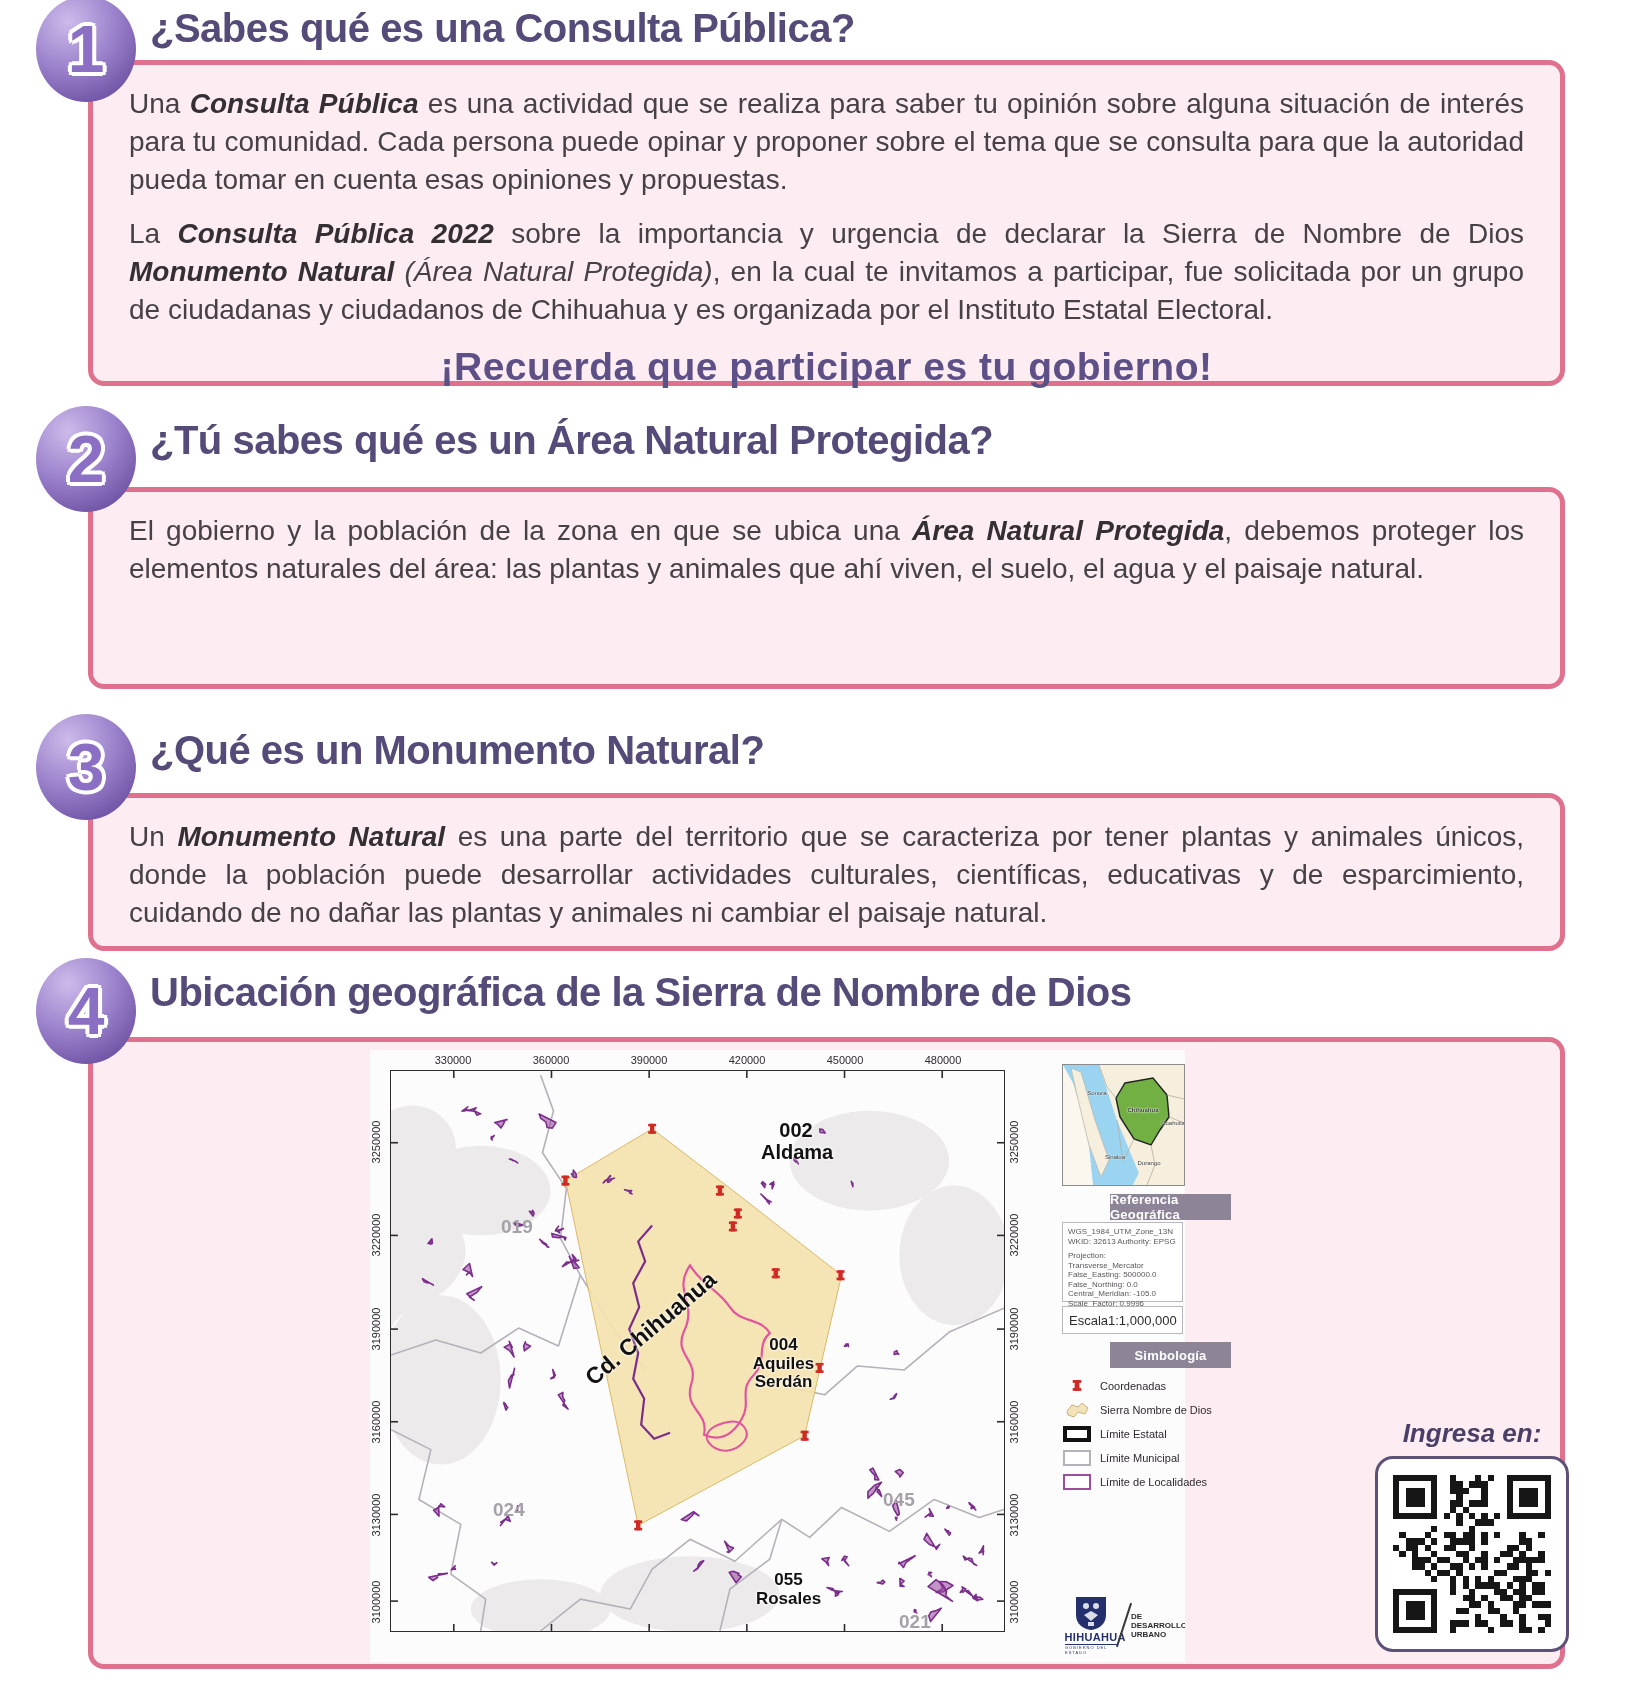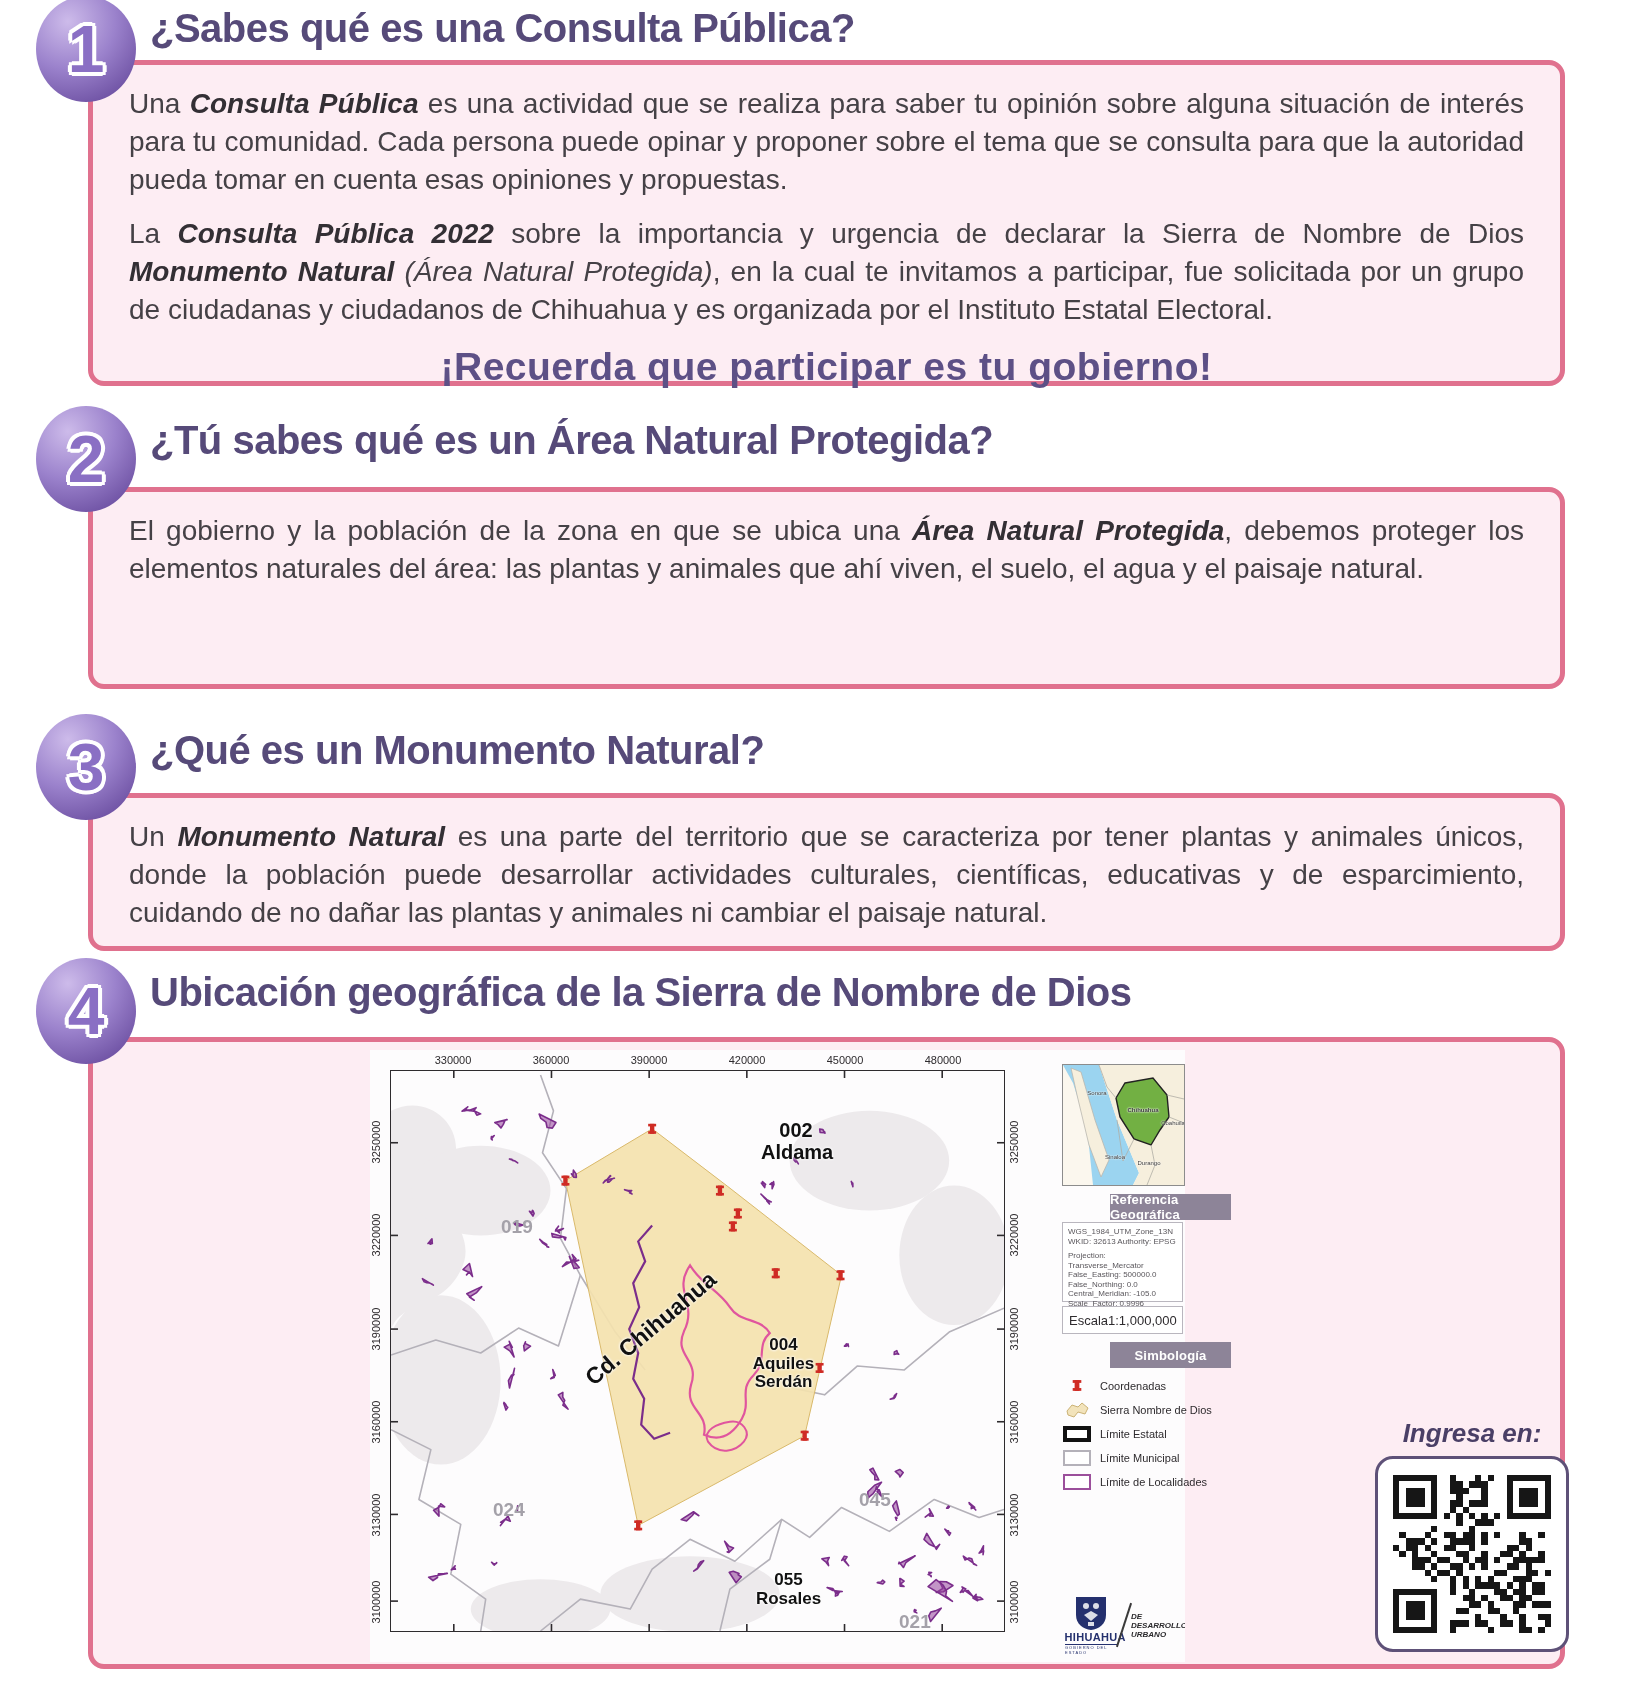--- a/index.html
+++ b/index.html
@@ -62,21 +62,21 @@
   .leg-sw{width:30px;display:flex;justify-content:center;margin-right:8px;flex:0 0 30px;}
   .leg-label{font-size:11px;color:#2e2b2e;white-space:nowrap;}
   .sw-rect{width:28px;height:16px;background:#fff;box-sizing:border-box;}
   .logo{position:absolute;left:695px;top:543px;width:120px;height:64px;display:flex;align-items:center;overflow:hidden;}
   .logo-left{display:flex;flex-direction:column;align-items:center;width:52px;flex:0 0 52px;}
   .logo-name{font-size:11px;font-weight:900;color:#24306e;letter-spacing:0.3px;}
   .logo-sub{font-size:4px;letter-spacing:1px;color:#24306e;border-top:1px solid #24306e;margin-top:1px;}
   .logo-slash{width:2px;height:46px;background:#3a3a3a;transform:rotate(18deg);margin:0 6px;flex:0 0 2px;}
   .logo-right{display:flex;flex-direction:column;justify-content:center;gap:46px;}
   .dept1{font-size:8px;color:#5a575c;letter-spacing:0.4px;}
-  .dept2,.dept3{font-size:8px;font-weight:800;font-style:italic;color:#2b2a2d;margin-top:44px;}
+  .dept2,.dept3{font-size:8px;font-weight:800;color:#2b2a2d;margin-top:44px;}
   
   .qr-label{position:absolute;left:1279px;top:376px;width:200px;text-align:center;
     font-size:26px;font-weight:bold;font-style:italic;color:#4a3f66;}
   .qr-box{position:absolute;left:1282px;top:414px;width:194px;height:196px;background:#fff;
     border:3px solid #5e5178;border-radius:18px;display:flex;align-items:center;justify-content:center;box-sizing:border-box;}
   #qr-svg{width:158px;height:158px;}
   #qr-svg rect{fill:#161616;}
 </style>
 </head>
 <body>
@@ -273,21 +273,21 @@
         <div>004</div>
           <div>Aquiles</div>
           <div>Serdán</div>
       </div>
       <div class="maplabel" style="left:360px;top:500px;width:75px;font-size:17px">
         <div>055</div>
           <div>Rosales</div>
       </div>
       <div class="faintnum" style="left:110px;top:145px">019</div>
       <div class="faintnum" style="left:102px;top:428px">024</div>
-      <div class="faintnum" style="left:468px;top:418px">045</div>
+      <div class="faintnum" style="left:492px;top:418px">045</div>
       <div class="faintnum" style="left:508px;top:540px">021</div>
     </div>
 
     <div class="xt" style="left:83px">330000</div>
     <div class="xt" style="left:181px">360000</div>
     <div class="xt" style="left:279px">390000</div>
     <div class="xt" style="left:377px">420000</div>
     <div class="xt" style="left:475px">450000</div>
     <div class="xt" style="left:573px">480000</div>
 

